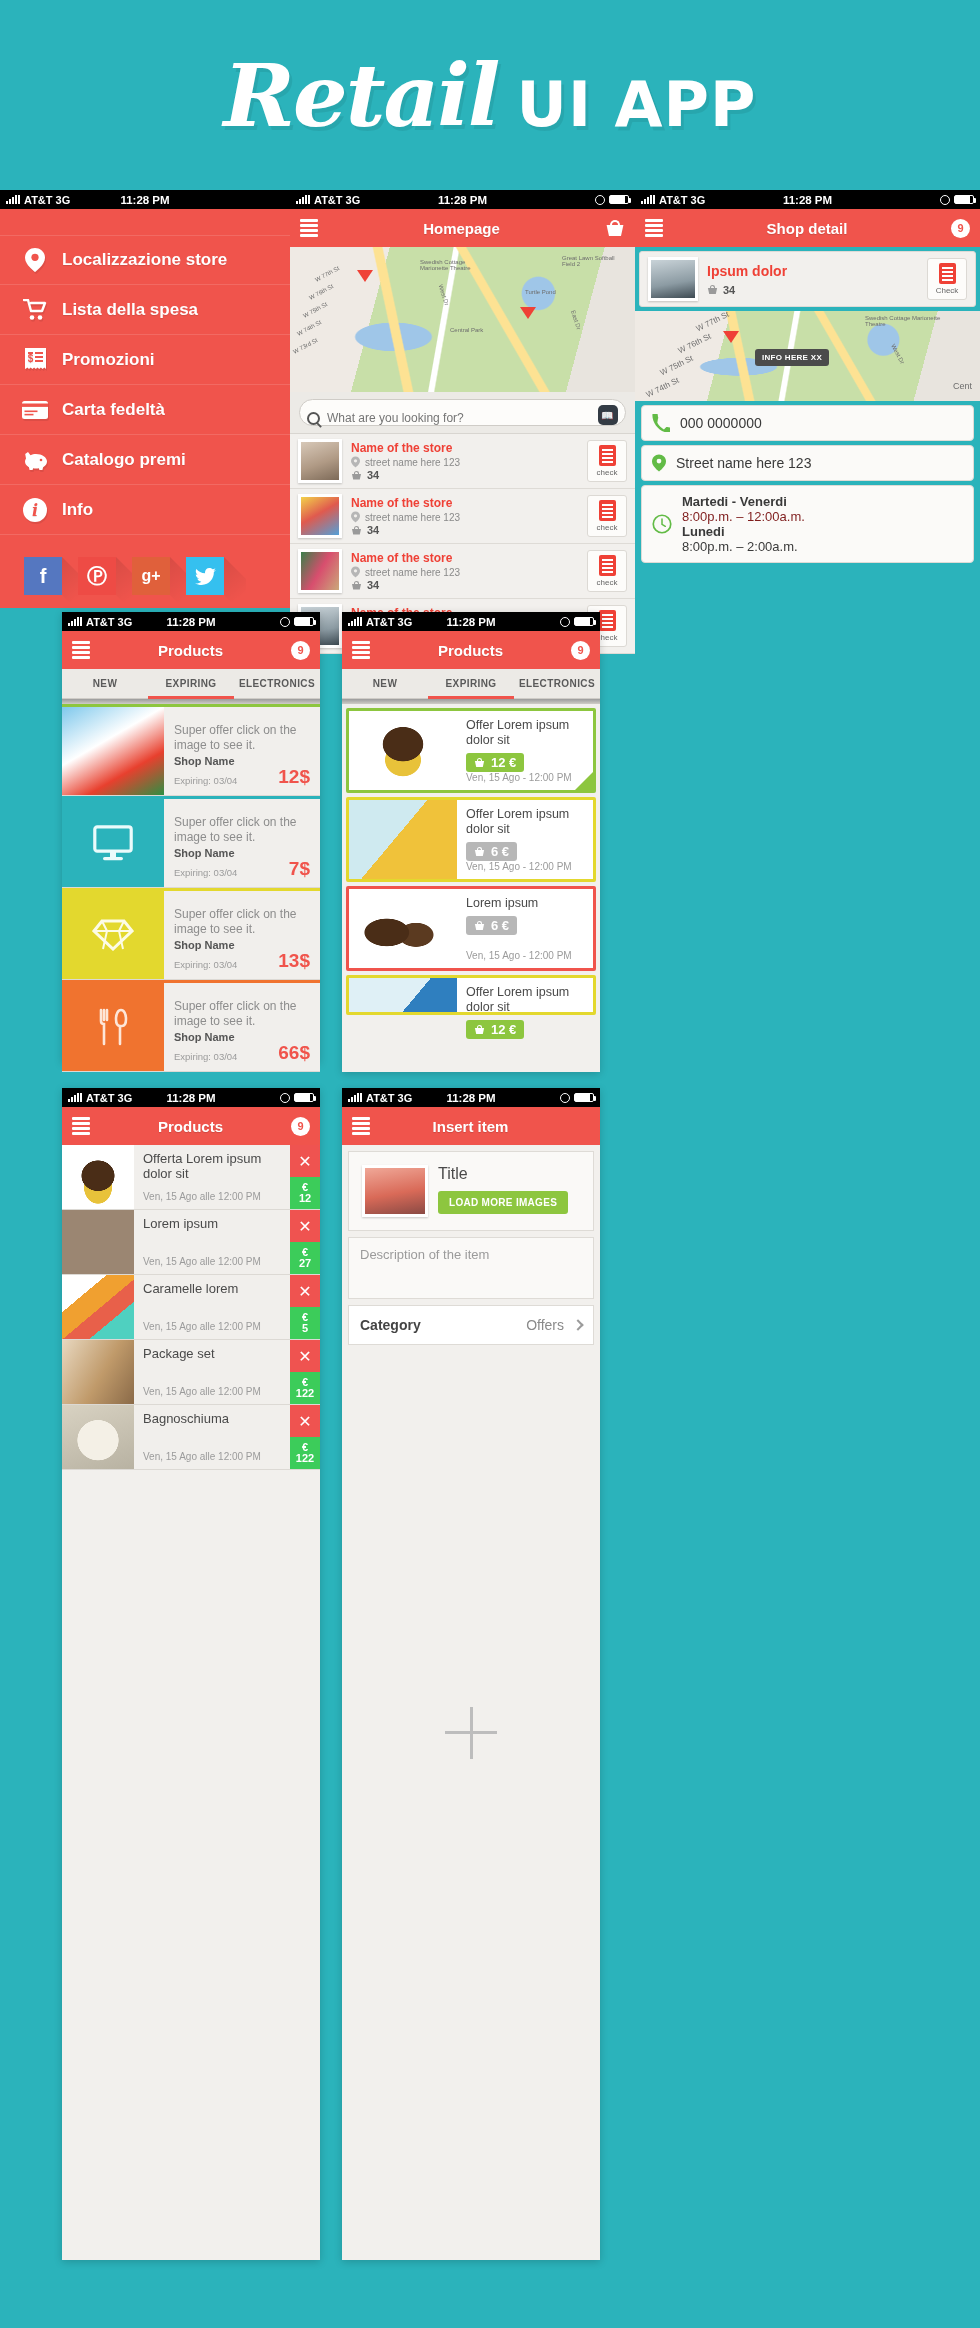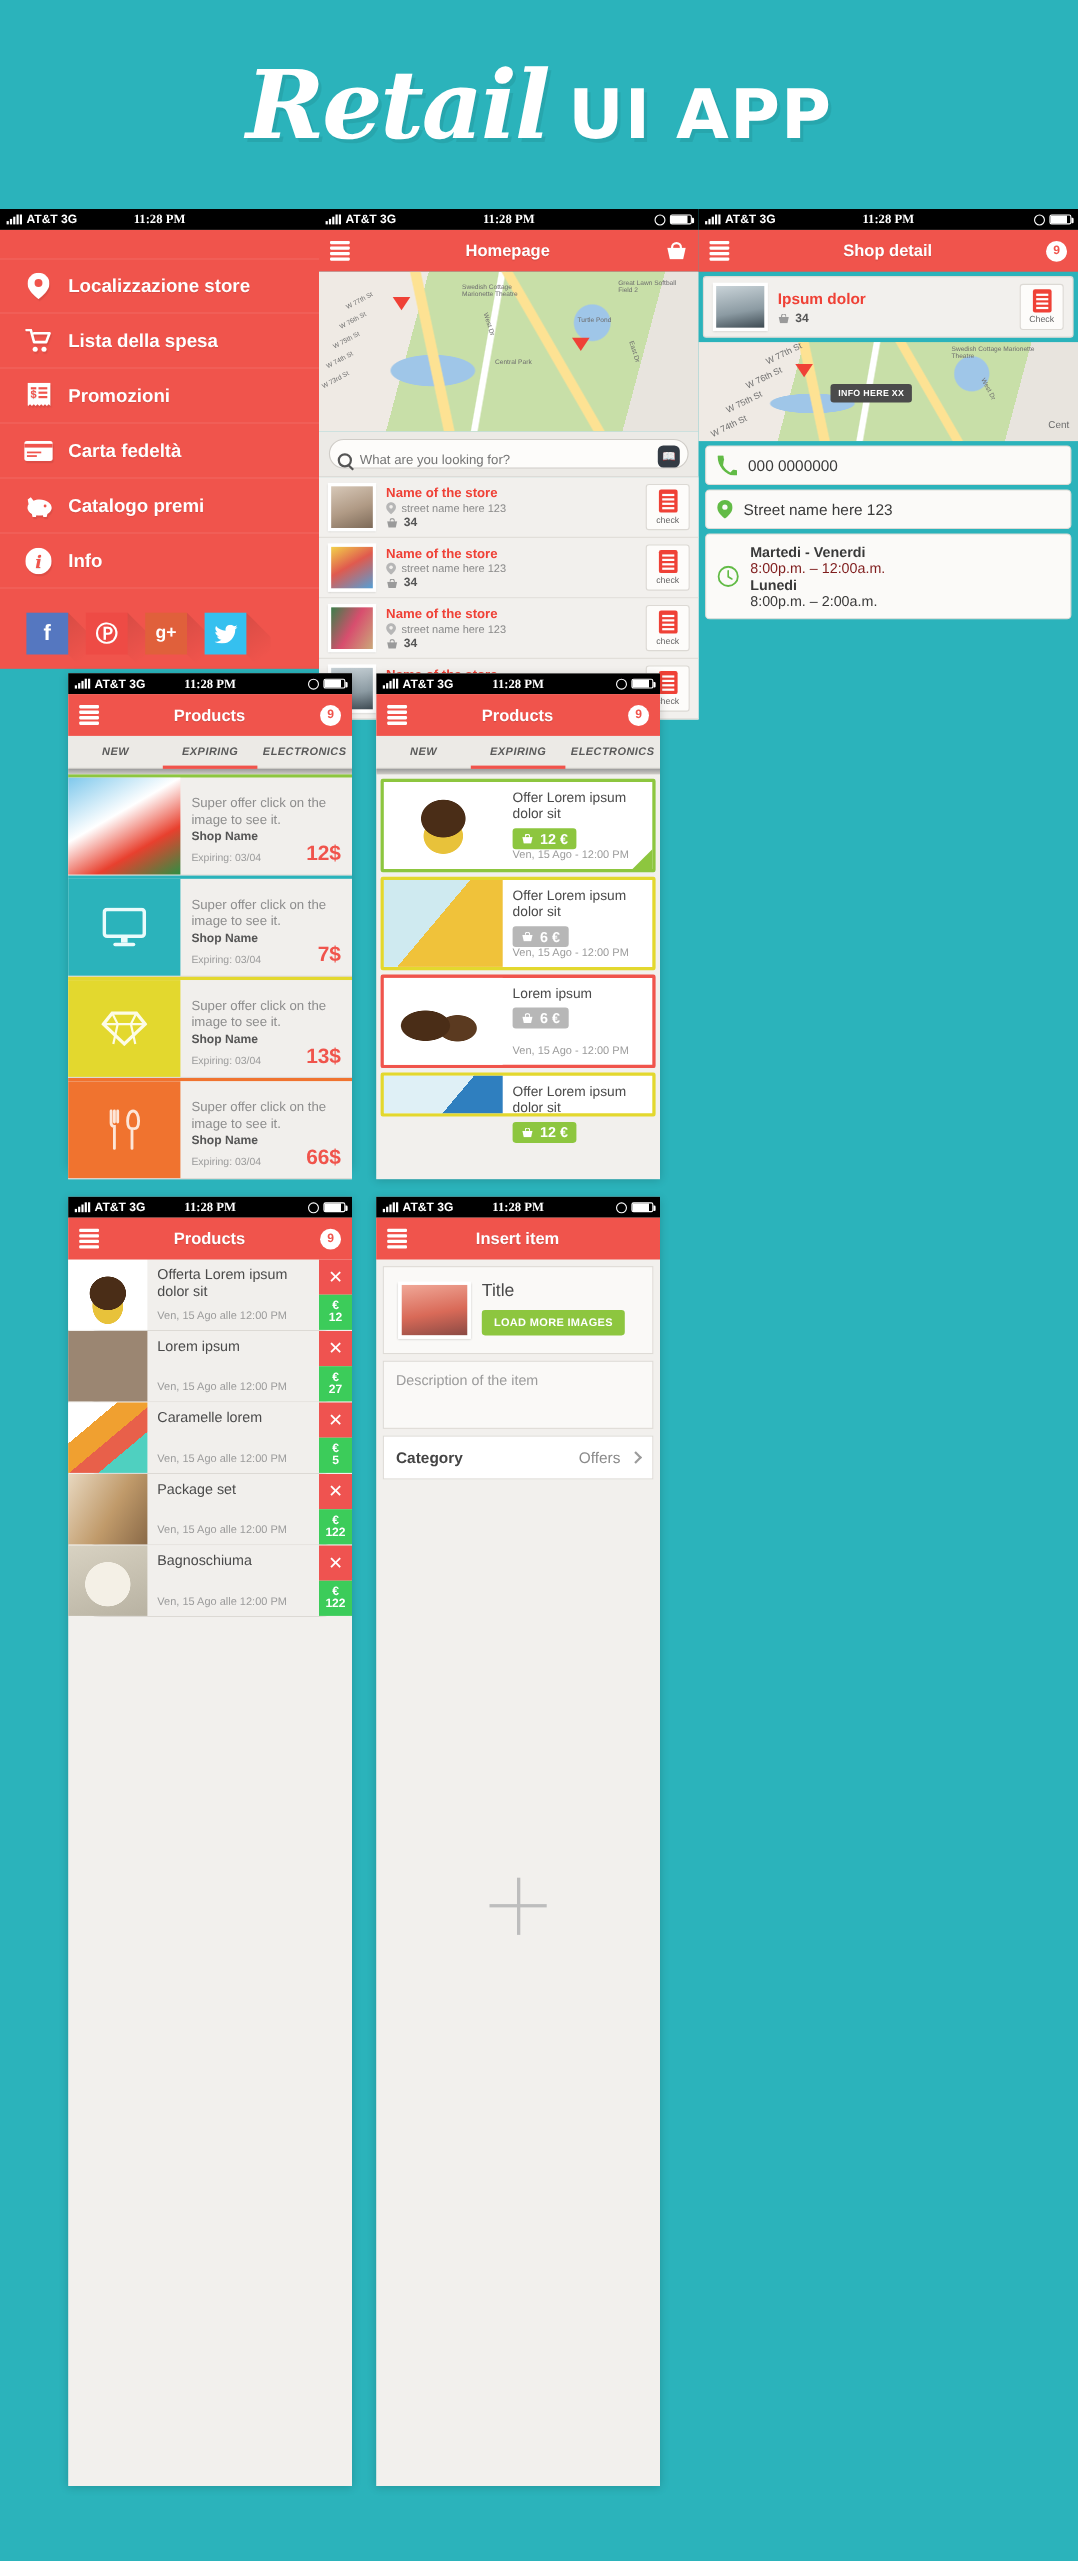--- a/index.html
+++ b/index.html
@@ -28,21 +28,21 @@
     text-shadow: 3px 4px 0 rgba(0,0,0,.07);
   }
 
   
   .statusbar {
     background:#000; color:#fff; height:19px;
     display:flex; align-items:center; font-size:11px; font-weight:700;
     padding:0 6px; gap:6px;
   }
   .sb-left { display:flex; align-items:center; gap:4px; flex:1; }
-  .sb-center { font-size:11.5px; font-weight:700;font-family:Liberation Serif, serif; }
+  .sb-center { font-size:11.5px; font-weight:700; }
   .sb-right { flex:1; display:flex; align-items:center; justify-content:flex-end; gap:4px; }
   .bars { display:flex; align-items:flex-end; gap:1px; height:9px; }
   .bars i { display:block; width:2px; background:#fff; }
   .bars i:nth-child(1){height:3px;} .bars i:nth-child(2){height:5px;}
   .bars i:nth-child(3){height:7px;} .bars i:nth-child(4){height:9px;}
   .bars i:nth-child(5){height:9px;}
   .batt { width:20px; height:9px; border:1px solid #fff; border-radius:2px; position:relative; }
   .batt::after{content:"";position:absolute;right:-3px;top:2px;width:2px;height:5px;background:#fff;border-radius:0 1px 1px 0;}
   .batt i{display:block;height:100%;background:#fff;width:85%;}
   .clockicon{width:10px;height:10px;border:1.5px solid #fff;border-radius:50%;}
@@ -154,21 +154,21 @@
   }
   .shop-name{color:#ef4136;font-weight:700;font-size:14px;}
   .infobox { display:flex;align-items:center;gap:10px;background:#fbfaf8;border:1px solid #dedbd6;
       border-radius:4px;margin:4px 6px;padding:8px 10px; }
   .infobox .txt{font-size:13px;color:#3a3a3a;}
   .map-tip{position:absolute;background:#4b4b4b;color:#fff;font-size:8px;font-weight:700;
      padding:4px 7px;border-radius:3px;letter-spacing:.3px;}
 
   
   .phone { background:#f2f0ed; box-shadow:0 2px 8px rgba(0,0,0,.18); }
-  .tabs { display:flex; background:#eceae6; height:30px; border-bottom:1px solid #cfccc7;font-style:italic; }
+  .tabs { display:flex; background:#eceae6; height:30px; border-bottom:1px solid #cfccc7; }
   .tab { flex:1; display:flex;align-items:center;justify-content:center;
      font-size:10px;font-weight:700;color:#5a5a5a;letter-spacing:.4px; position:relative;}
   .tab.active::after{content:"";position:absolute;bottom:-1px;left:0;right:0;height:3px;background:#f0544c;}
   .shadow-strip{height:5px;background:linear-gradient(to bottom,#9b9b9b,#cfccc7);}
 
   .offer-row { display:flex; background:#f1efec; border-bottom:1px solid #dcd9d4; height:89px; }
   .offer-img { width:102px; flex:none; background-size:cover; background-position:center; }
   .offer-body{flex:1;padding:16px 10px;display:flex;flex-direction:column;position:relative;}
   .offer-text{font-size:12px;color:#8d8d8d;line-height:1.25;}
   .offer-shop{font-size:11px;color:#555;font-weight:700;margin-top:2px;}
@@ -181,21 +181,21 @@
   .g-img{width:108px;flex:none;background-size:contain;background-repeat:no-repeat;background-position:center;}
   .g-body{flex:1;padding:7px 9px;display:flex;flex-direction:column;}
   .g-title{font-size:12.5px;color:#4a4a4a;line-height:1.2;}
   .g-price{display:inline-flex;align-items:center;gap:6px;background:#8dc63f;color:#fff;
      border-radius:3px;padding:2px 8px;font-size:13px;font-weight:700;margin-top:5px;align-self:flex-start;}
   .g-price.grey{background:#b7b7b7;}
   .g-date{margin-top:auto;font-size:10px;color:#9b9b9b;}
   .tickwrap{position:relative;}
   .tick{position:absolute;right:0;bottom:0;width:0;height:0;border-left:18px solid transparent;border-bottom:18px solid #8dc63f;}
 
-  .plist-row{display:flex;background:#f1efec;border-bottom:1px solid #dcd9d4;height:65px;border-radius:30px;}
+  .plist-row{display:flex;background:#f1efec;border-bottom:1px solid #dcd9d4;height:65px;}
   .plist-img{width:72px;flex:none;background-size:cover;background-position:center;}
   .plist-body{flex:1;padding:7px 9px;display:flex;flex-direction:column;}
   .plist-title{font-size:13px;color:#4a4a4a;line-height:1.15;}
   .plist-date{margin-top:auto;font-size:10px;color:#9b9b9b;}
   .plist-act{width:30px;flex:none;display:flex;flex-direction:column;}
   .act-x{flex:1;background:#ef5350;color:#fff;display:flex;align-items:center;justify-content:center;font-size:16px;}
   .act-p{flex:1;background:#3ccc5a;color:#fff;display:flex;flex-direction:column;align-items:center;justify-content:center;font-size:11px;font-weight:700;line-height:1;}
 
   .ins-card{display:flex;gap:10px;background:#faf9f7;border:1px solid #dedbd6;margin:6px;padding:13px;align-items:flex-start;}
   .ins-thumb{width:66px;height:52px;border:3px solid #fff;box-shadow:0 1px 2px rgba(0,0,0,.2);flex:none;background-size:cover;background-position:center;}

